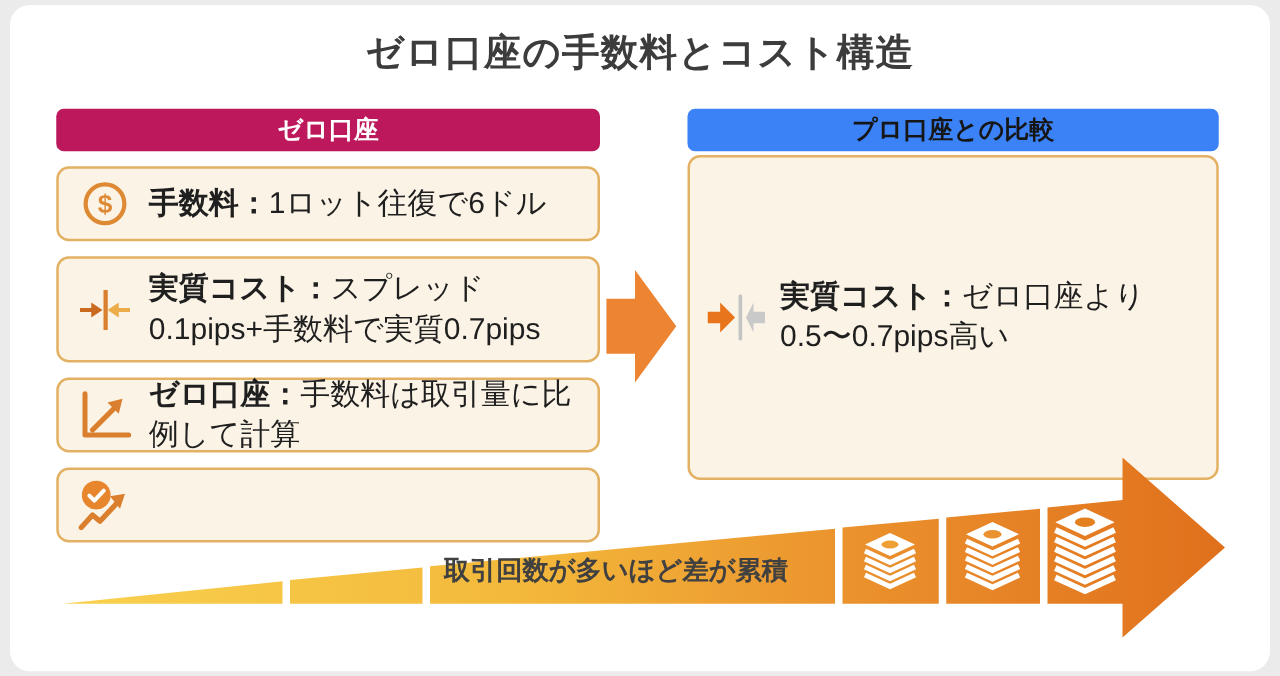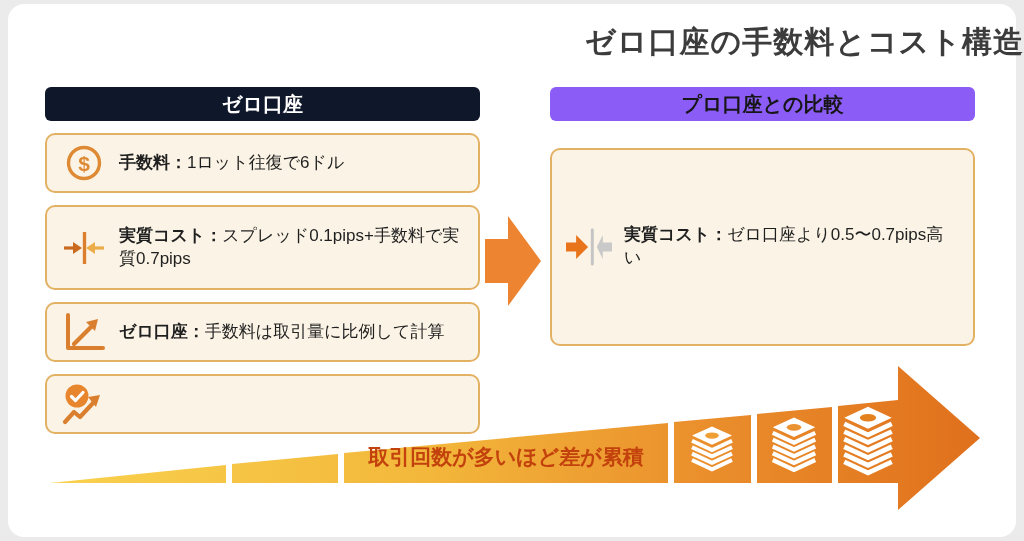--- a/index.html
+++ b/index.html
@@ -3,48 +3,48 @@
 <meta charset="utf-8">
 <style>
   html,body{margin:0;padding:0}
   body{
     width:1024px;height:541px;position:relative;overflow:hidden;
     background:#EBEBEB;
     font-family:"Liberation Sans","DejaVu Sans",sans-serif;
   }
   .card{position:absolute;left:8px;top:4px;width:1008px;height:533px;background:#FFFFFF;border-radius:16px;}
   .title{
-    position:absolute;top:22px;left:0;width:100%;text-align:right;
+    position:absolute;top:22px;left:0;width:100%;text-align:center;
     font-size:30px;font-weight:bold;color:#3C3C3C;letter-spacing:1px;
   }
   .col{position:absolute;top:87px}
   .col-left{left:45px;width:435px}
   .col-right{left:550px;width:425px}
   .col-header{
     height:34px;line-height:34px;text-align:center;
     font-size:20px;font-weight:bold;border-radius:6px;
   }
-  .col-header.orange{background:#0f172a;color:#FFFFFF}
-  .col-header.gray{background:#8b5cf6;color:#161616}
+  .col-header.orange{background:#be185d;color:#FFFFFF}
+  .col-header.gray{background:#3b82f6;color:#161616}
   .info-box{
     background:#FBF4E6;border:2px solid #E3B163;border-radius:10px;
     display:flex;align-items:center;padding:0 14px;gap:12px;
     margin-top:12px;box-sizing:border-box;
   }
   .h60{height:60px}
   .h70{height:85px}
-  .right-box{height:198px;margin-top:27px}
+  .right-box{height:260px;margin-top:3px}
   .icon-cell{width:46px;flex:0 0 46px;display:flex;justify-content:center;align-items:center}
-  .box-text{font-size:17px;color:#1F1F1F;line-height:1.35}
+  .box-text{font-size:24px;color:#1F1F1F;line-height:1.35}
   .box-text b{font-weight:bold}
   .mid-arrow{position:absolute;left:485px;top:213px;width:58px;height:96px}
   .bottom-banner{position:absolute;left:40px;top:360px;width:955px;height:165px}
   .banner-caption{
-    position:absolute;left:344px;top:444px;width:324px;
-    text-align:center;font-size:21px;line-height:26px;font-weight:bold;color:#c2410c;
+    position:absolute;left:355px;top:444px;width:324px;
+    font-size:21px;line-height:26px;font-weight:bold;color:#404040;
   }
 </style>
 </head>
 <body>
 
 <div class="card"></div>
 
 <div class="title">ゼロ口座の手数料とコスト構造</div>
 
 <div class="col col-left">

